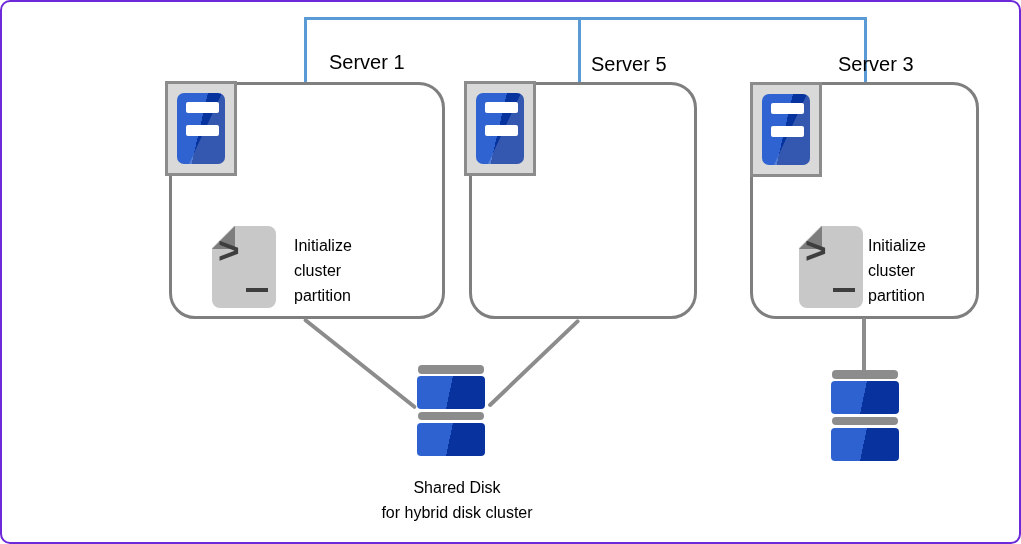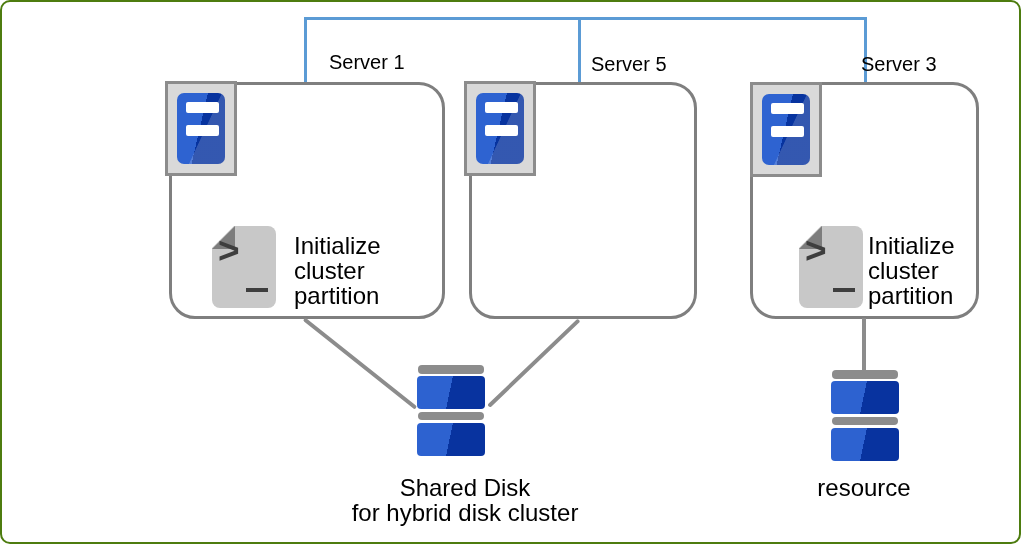--- a/index.html
+++ b/index.html
@@ -1,29 +1,29 @@
 <!DOCTYPE html>
 <html><head>
 <meta charset="utf-8">
 <style>
   html,body{margin:0;padding:0;background:#fff;}
   .stage{
     position:relative;width:1021px;height:544px;background:#fff;
-    border:2px solid #4d7c0f;border-radius:10px;box-sizing:border-box;
+    border:2px solid #6d28d9;border-radius:10px;box-sizing:border-box;
     font-family:"Liberation Sans",sans-serif;color:#000;overflow:hidden;
   }
   
   .net{position:absolute;background:#5b9bd5;}
   .net.h{height:3px;}
   .net.v{width:3px;}
   
   .sbox{position:absolute;background:#fff;border:3px solid #7f7f7f;border-radius:26px;box-sizing:border-box;}
   
   .lbl{position:absolute;font-size:20px;line-height:24px;white-space:nowrap;}
-  .caption{position:absolute;font-size:24px;line-height:25px;}
+  .caption{position:absolute;font-size:16px;line-height:25px;}
   .caption.center{text-align:center;}
   
   .srv-icon{position:absolute;width:72px;height:95px;background:#d9d9d9;border:3px solid #8c8c8c;box-sizing:border-box;}
   .tower{position:absolute;left:9px;top:9px;width:48px;height:71px;border-radius:7px;
          background:linear-gradient(103deg,#2e63d1 48%,#07339f 48%);}
   .tower .gloss{position:absolute;left:0;top:0;width:100%;height:100%;border-radius:7px;
          background:linear-gradient(115deg,rgba(255,255,255,0) 55%,rgba(255,255,255,0.18) 56%);}
   .tower .bar{position:absolute;left:9px;width:33px;height:11px;background:#fff;border-radius:2px;}
   .tower .b1{top:9px;}
   .tower .b2{top:32px;}
@@ -48,21 +48,21 @@
 
 <div class="stage">
 
   <div class="net h" style="left:302px;top:15px;width:563px"></div>
   <div class="net v" style="left:302px;top:15px;height:66px"></div>
   <div class="net v" style="left:576px;top:15px;height:66px"></div>
   <div class="net v" style="left:862px;top:15px;height:66px"></div>
 
   <div class="lbl" style="left:327px;top:48px">Server 1</div>
   <div class="lbl" style="left:589px;top:50px">Server 5</div>
-  <div class="lbl" style="left:859px;top:50px">Server 3</div>
+  <div class="lbl" style="left:836px;top:50px">Server 3</div>
 
   <div class="sbox" style="left:167px;top:80px;width:276px;height:237px"></div>
   <div class="sbox" style="left:467px;top:80px;width:228px;height:237px"></div>
   <div class="sbox" style="left:748px;top:80px;width:229px;height:237px"></div>
 
   <div class="srv-icon" style="left:163px;top:79px">
     <div class="tower">
         <div class="gloss"></div>
         <div class="bar b1"></div>
         <div class="bar b2"></div>
@@ -116,21 +116,20 @@
     <div class="dblue"></div>
   </div>
 
   <div class="disk" style="left:829px;top:368px">
     <div class="dcap"></div>
     <div class="dblue"></div>
     <div class="dmid"></div>
     <div class="dblue"></div>
   </div>
 
-  <div class="caption center" style="left:333px;top:473px;width:260px">
+  <div class="caption center" style="left:325px;top:473px;width:260px">
     <div>Shared Disk</div>
     <div>for hybrid disk cluster</div>
   </div>
   <div class="caption center" style="left:742px;top:473px;width:240px">
-    <div>resource</div>
   </div>
 
 </div>
 
 </body></html>

